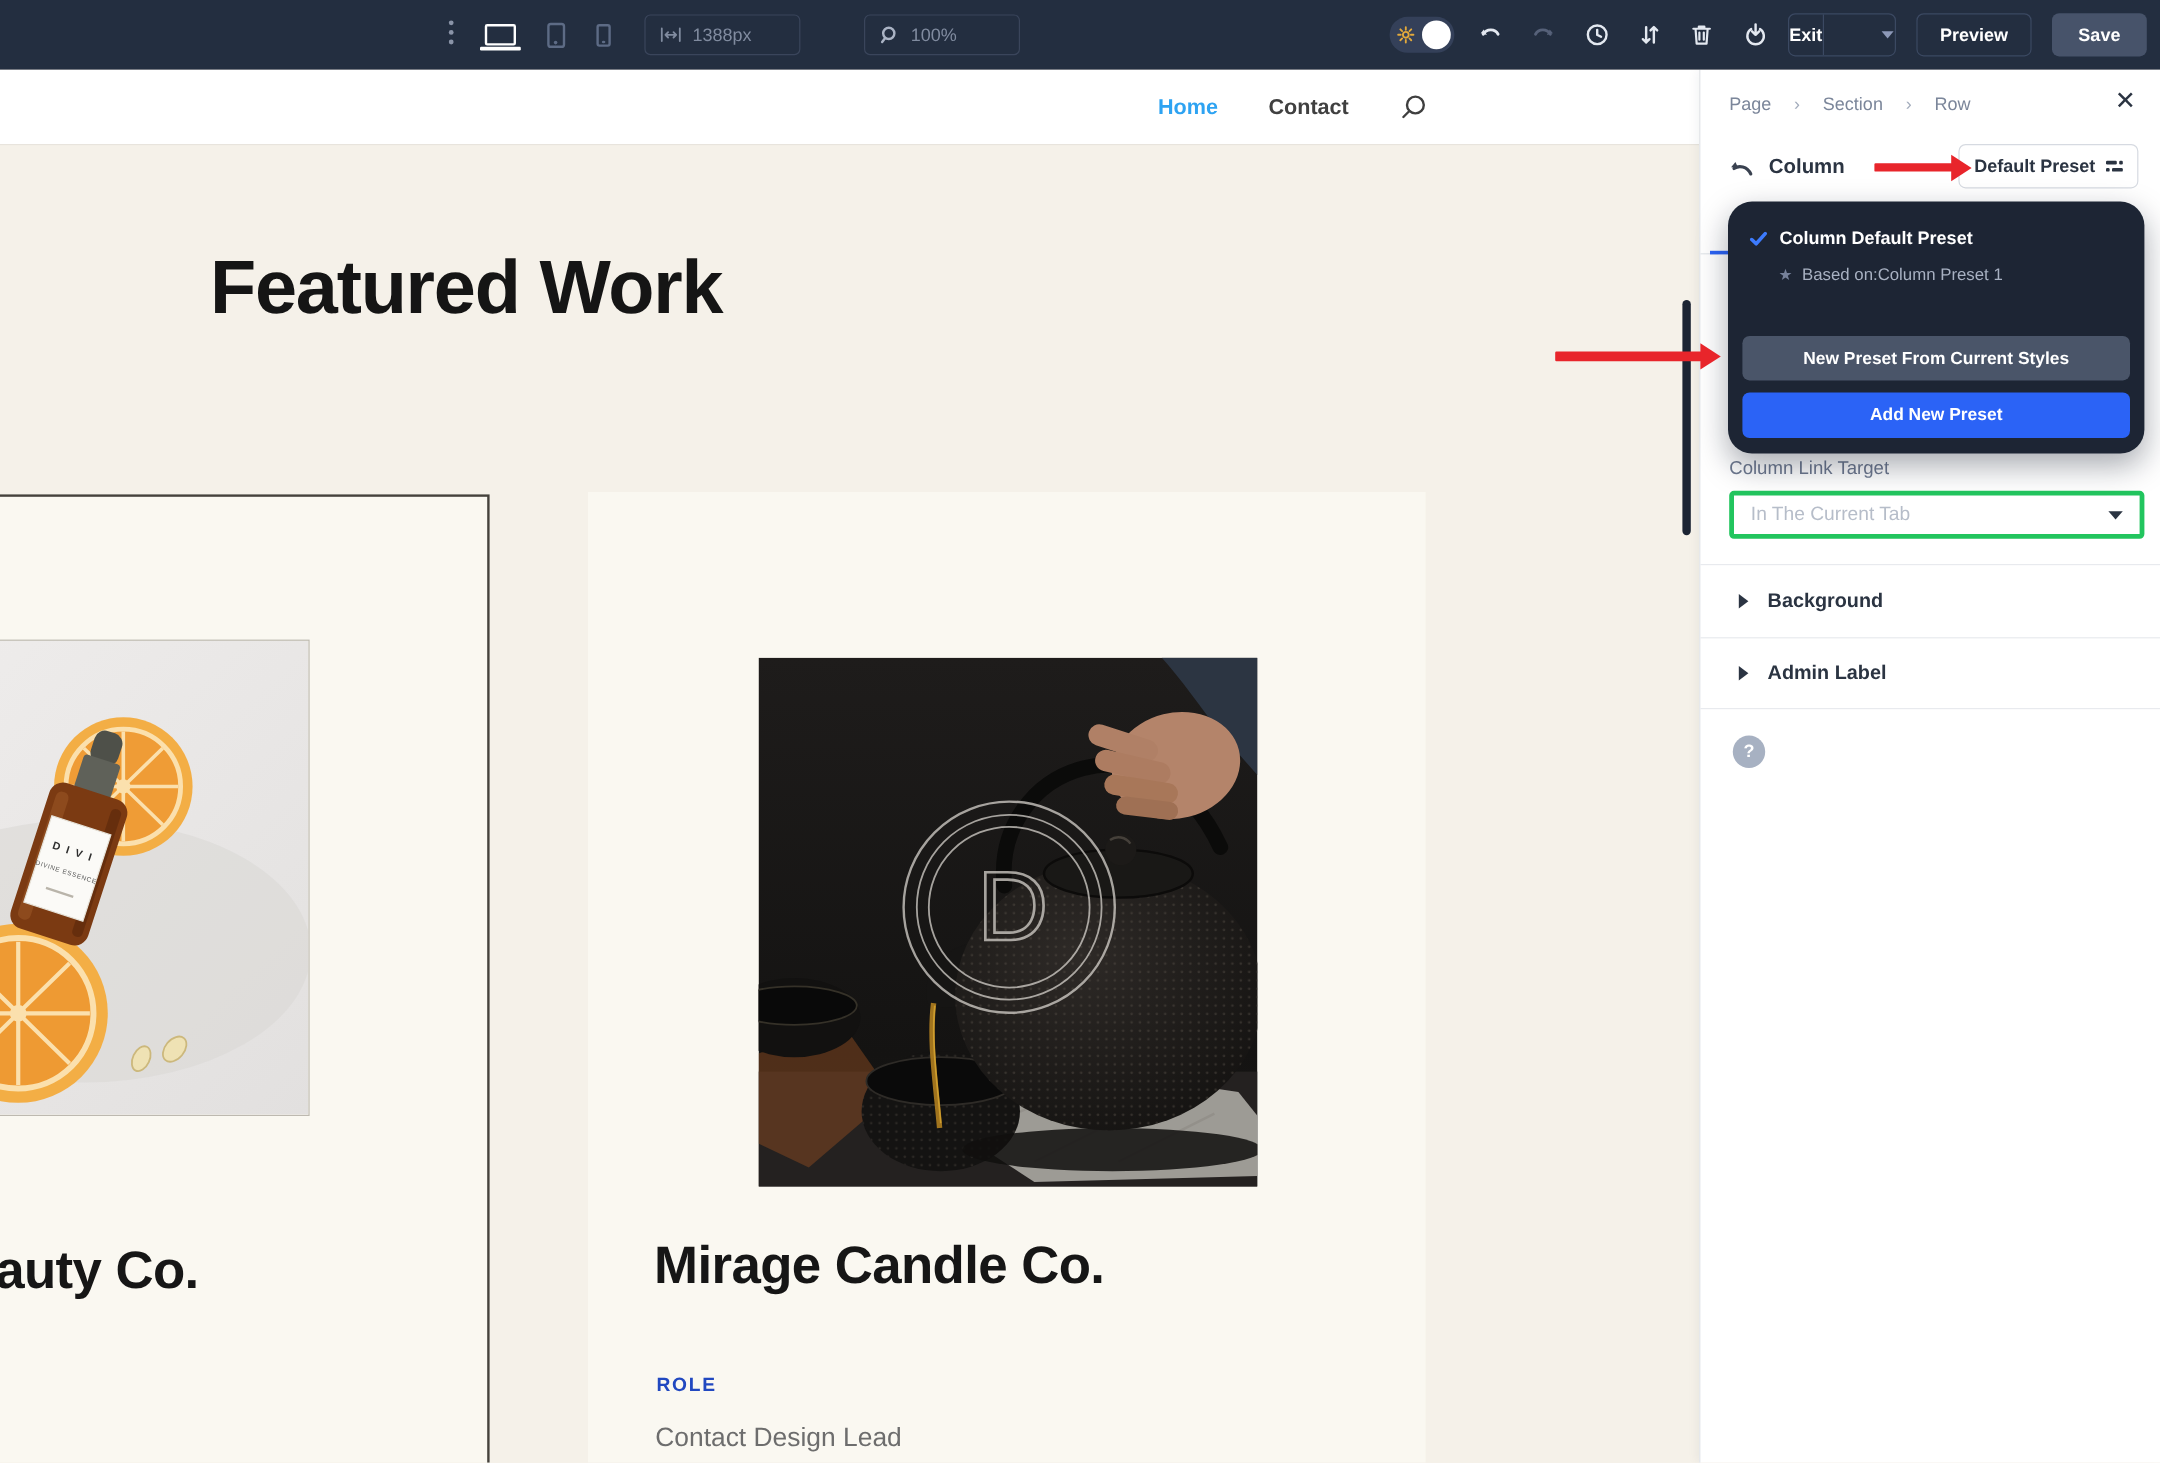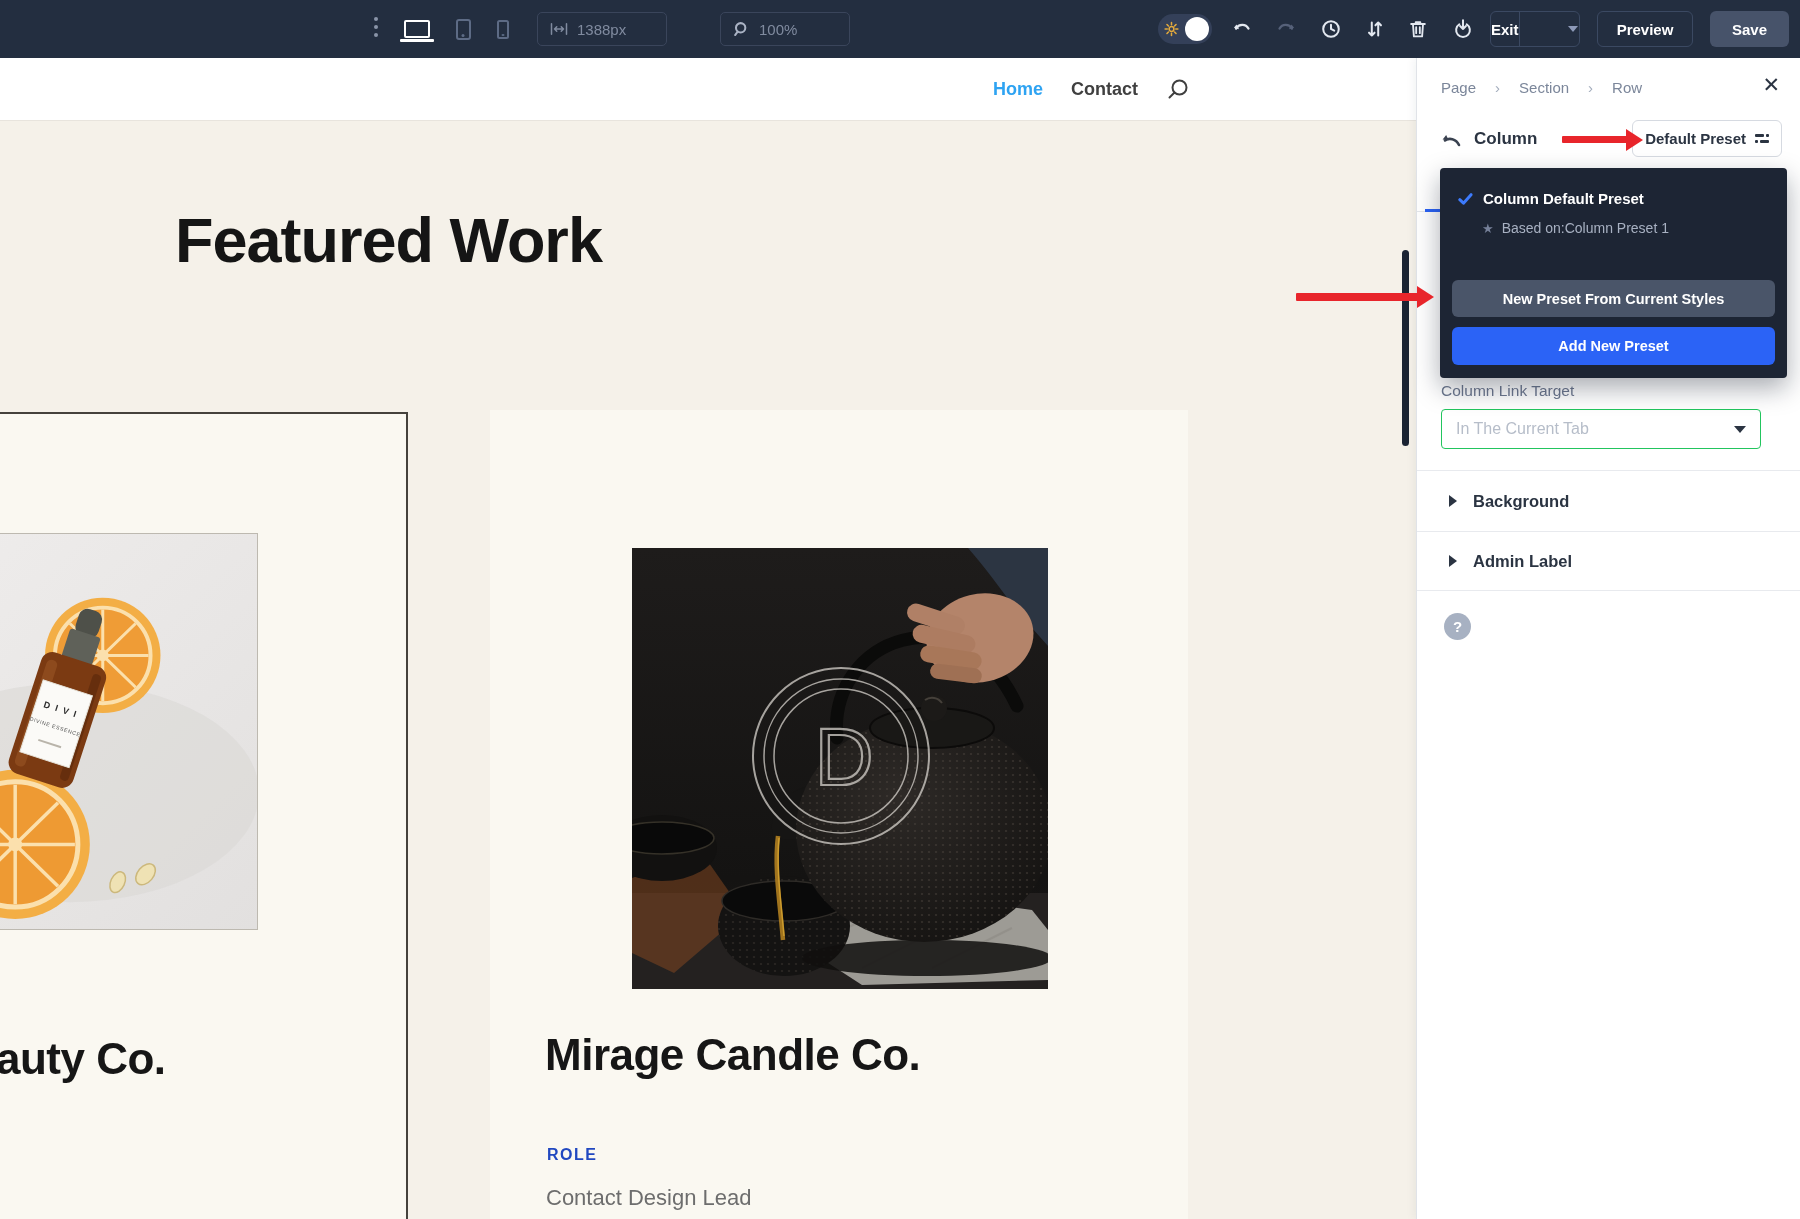--- a/index.html
+++ b/index.html
@@ -28,21 +28,21 @@
   .btn-exit { left:1490px; width:90px; padding:0; display:flex; align-items:stretch; }
   .btn-exit .exit-label { flex:1; display:flex; align-items:center; justify-content:center; border-right:1px solid #3b4962; }
   .btn-exit .caret-box { width:27px; display:flex; align-items:center; justify-content:center; }
   .caret-down { width:0; height:0; border-left:5px solid transparent; border-right:5px solid transparent; border-top:6px solid #8d99b8; }
   .btn-preview { left:1597px; width:96px; }
   .btn-save { left:1710px; width:79px; background:#47536a; border:none; }
 
   
   .canvas { position:absolute; left:0; top:58px; width:1416px; height:1161px; background:#f5f1e9; overflow:hidden; }
   .site-header { position:absolute; left:0; top:0; width:100%; height:62px; background:#fff; box-shadow:0 1px 0 rgba(0,0,0,.05); }
-  .site-nav { position:absolute; right:226px; top:0; height:62px; display:flex; align-items:center; gap:28px; }
+  .site-nav { position:absolute; right:226px; top:0; height:62px; display:flex; align-items:center; gap:42px; }
   .nav-link { font-size:18px; font-weight:700; text-decoration:none; cursor:pointer; }
   .nav-home { color:#2ea3f2; }
   .nav-contact { color:#404040; }
   .nav-search { width:24px; height:24px; color:#3f3f3f; cursor:pointer; }
   .hero-heading { position:absolute; left:175px; top:146px; font-size:63px; font-weight:700; color:#151515; letter-spacing:-1px; }
 
   .card { position:absolute; background:#faf8f1; }
   .card-left { left:-300px; top:354px; width:708px; height:900px; border:2px solid #45423c; }
   .card-center { left:490px; top:352px; width:698px; height:809px; }
   .card-photo { position:absolute; overflow:hidden; }
@@ -65,33 +65,33 @@
   .back-btn { position:absolute; left:22px; top:71px; width:24px; height:22px; color:#3a4250; background:none; border:none; cursor:pointer; }
   .panel-title { position:absolute; left:57px; top:71px; font-size:17px; font-weight:700; color:#2b3442; }
   .preset-btn { position:absolute; right:18px; top:62px; height:37px; background:#fff; border:1px solid #d6dae1; border-radius:6px; display:flex; align-items:center; gap:9px; padding:0 12px; font-size:15px; font-weight:700; color:#2b3442; font-family:"Liberation Sans",sans-serif; cursor:pointer; }
   .preset-glyph { display:flex; flex-direction:column; gap:3px; }
   .preset-glyph .r { display:flex; gap:2px; align-items:center; }
   .preset-glyph .bar { width:9px; height:3px; background:#2b3442; border-radius:1px; }
   .preset-glyph .dot { width:3px; height:3px; background:#2b3442; border-radius:1px; }
   .tab-line { position:absolute; left:0; top:153px; width:15px; height:1px; background:#e3e6ea; }
   .tab-active-bar { position:absolute; left:8px; top:151px; width:16px; height:3px; background:#2b63f6; }
 
-  .preset-dropdown { position:absolute; left:23px; top:110px; width:347px; height:210px; background:#1d2534; border-radius:4px; box-shadow:0 10px 26px rgba(10,18,35,.35); z-index:25; }
+  .preset-dropdown { position:absolute; left:23px; top:110px; width:347px; height:210px; background:#1d2534; border-radius:20px; box-shadow:0 10px 26px rgba(10,18,35,.35); z-index:25; }
   .dd-row1 { position:absolute; left:18px; top:22px; display:flex; align-items:center; gap:10px; }
   .dd-check { width:15px; height:12px; color:#3d7bfd; }
   .dd-active { color:#fff; font-size:15px; font-weight:700; }
   .dd-row2 { position:absolute; left:42px; top:52px; display:flex; align-items:center; gap:8px; }
   .dd-star { color:#76819a; font-size:13px; line-height:1; }
   .dd-based { color:#a8b1c2; font-size:14px; }
   .dd-btn { position:absolute; left:12px; width:323px; height:37px; border:none; border-radius:6px; color:#fff; font-size:14.5px; font-weight:700; font-family:"Liberation Sans",sans-serif; cursor:pointer; }
   .dd-btn-gray { top:112px; background:#4a5569; }
   .dd-btn-blue { top:159px; background:#2b63f6; height:38px; }
 
   .field-label { position:absolute; left:24px; top:324px; font-size:15.5px; color:#6e7990; }
-  .select { position:absolute; left:24px; top:351px; width:320px; height:40px; border:1px solid #22c55e; border-radius:4px; background:#fff; display:flex; align-items:center; padding:0 14px; font-size:16px; color:#b6bdc9; cursor:pointer; }
+  .select { position:absolute; left:24px; top:351px; width:346px; height:40px; border:4px solid #22c55e; border-radius:4px; background:#fff; display:flex; align-items:center; padding:0 14px; font-size:16px; color:#b6bdc9; cursor:pointer; }
   .select .caret { margin-left:auto; width:0; height:0; border-left:6px solid transparent; border-right:6px solid transparent; border-top:7px solid #2b3442; }
   .divider { position:absolute; left:0; width:100%; height:1px; background:#e8eaee; }
   .sec-row { position:absolute; left:0; width:100%; height:60px; display:flex; align-items:center; padding-left:32px; gap:16px; cursor:pointer; background:#fff0; }
   .sec-arrow { width:0; height:0; border-top:6px solid transparent; border-bottom:6px solid transparent; border-left:8px solid #2b3442; }
   .sec-title { font-size:16.5px; font-weight:700; color:#2b3442; }
   .help-btn { position:absolute; left:27px; top:555px; width:27px; height:27px; border-radius:50%; background:#a7b1c2; color:#fff; font-size:15px; font-weight:700; border:none; display:flex; align-items:center; justify-content:center; cursor:pointer; }
 
   
   .red-arrow { position:absolute; height:7px; background:#e8252b; z-index:60; border-radius:1px; }
   .red-arrow::after { content:""; position:absolute; right:-16px; top:50%; transform:translateY(-50%); width:0; height:0; border-left:17px solid #e8252b; border-top:11px solid transparent; border-bottom:11px solid transparent; }

